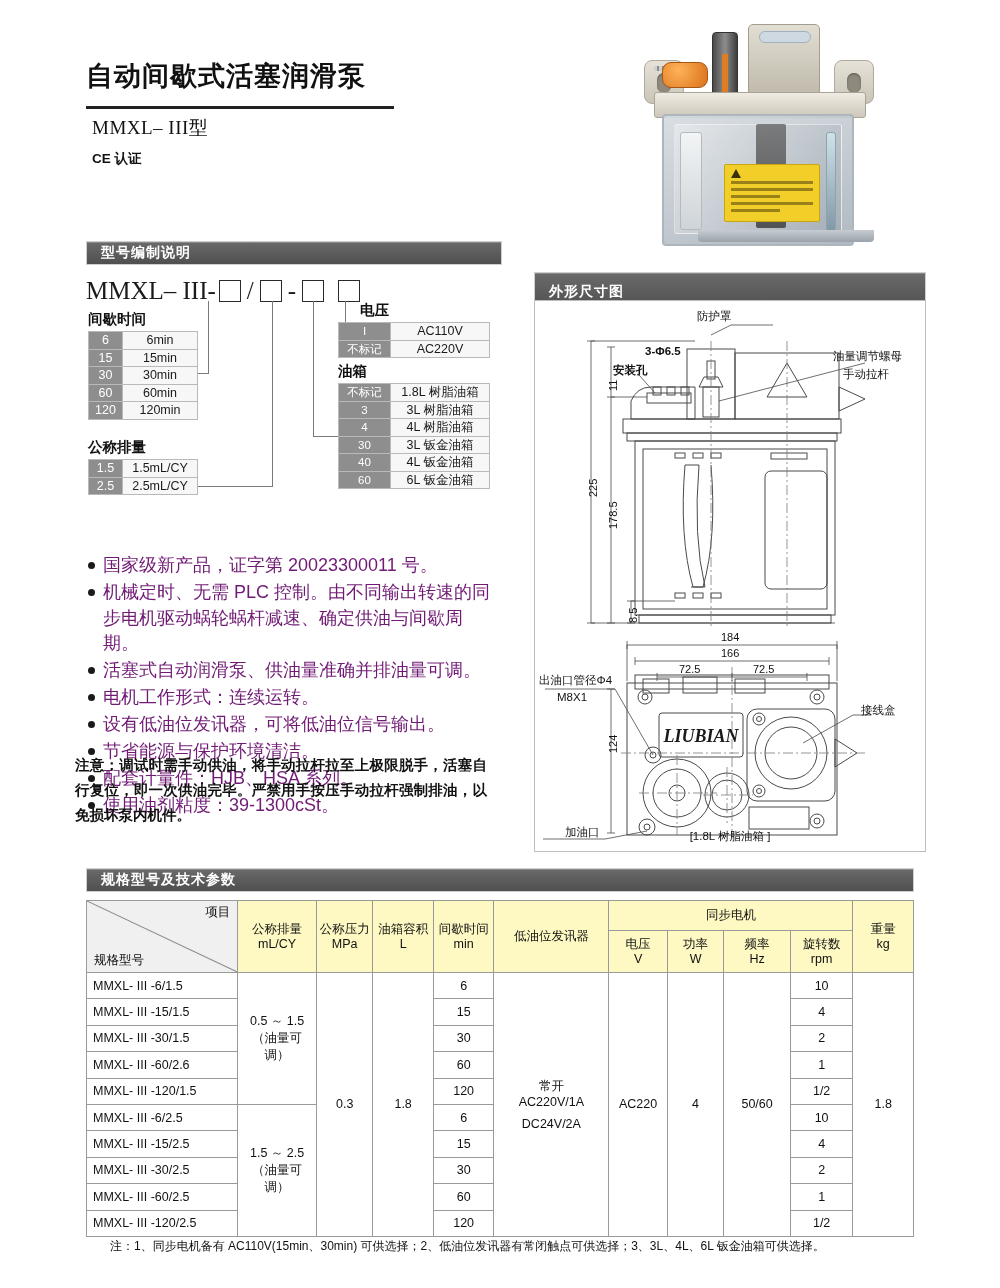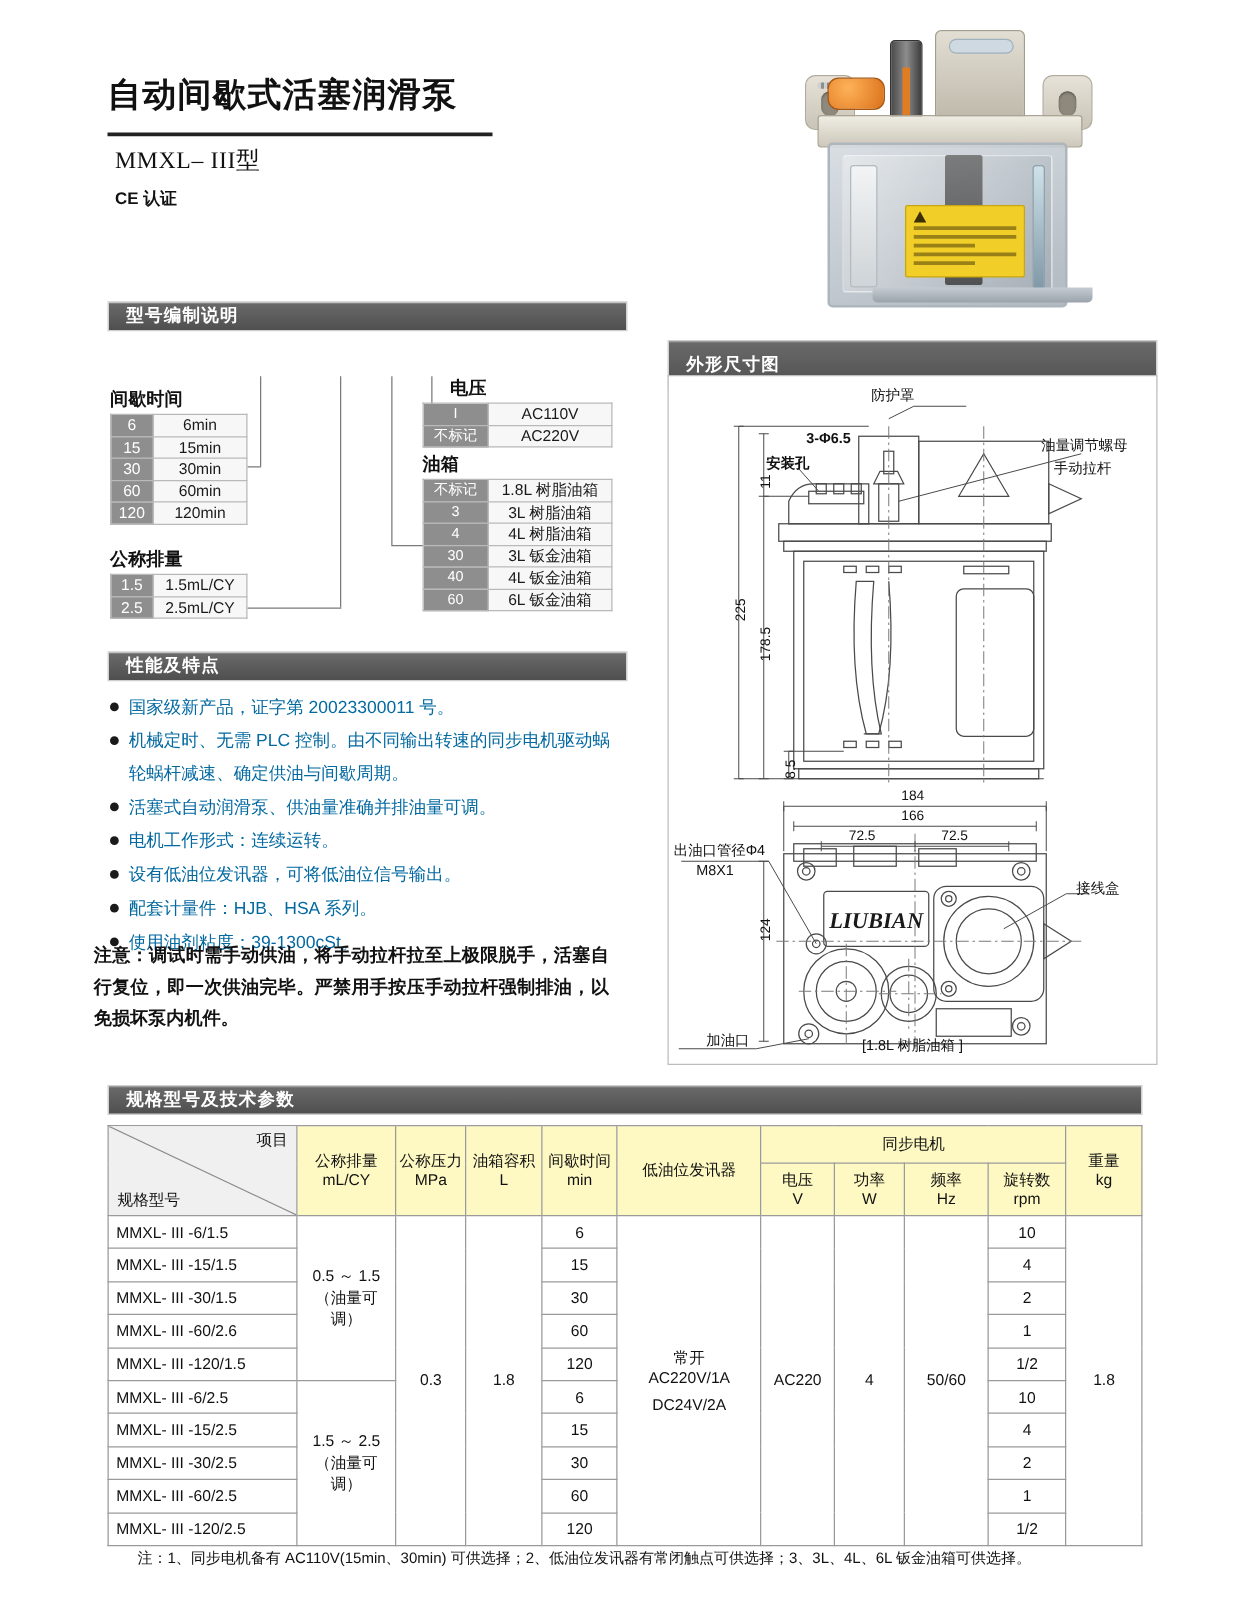--- a/index.html
+++ b/index.html
@@ -77,21 +77,21 @@
   .opt-tbl td.val{ text-align:center; }
 
   
   .ln{ position:absolute; background:#7a7a7a; }
   .lnv{ width:1px; }
   .lnh{ height:1px; }
 
   
   .feat-list{
     position:absolute; left:88px; top:553px; width:410px;
-    font-size:14px; line-height:25.5px; color:#0369a1;
+    font-size:18px; line-height:25.5px; color:#701a75;
   }
   .feat-item{ display:flex; align-items:flex-start; margin-bottom:1.5px; }
   .bullet{
     flex:0 0 auto; width:7px; height:7px; border-radius:50%;
     background:#1a1a1a; margin-top:9px; margin-right:8px;
   }
   .feat-text{ flex:1 1 auto; }
   .note-block{
     position:absolute; left:75px; top:753px; width:412px;
     font-size:14.5px; line-height:25px; font-weight:bold; color:#111;
@@ -272,20 +272,30 @@
         <div class="lbl-row short"></div>
         <div class="lbl-row"></div>
         <div class="lbl-row short"></div>
       </div>
       <div class="ph-base"></div>
     </div>
   </div>
 
   <div class="sec-bar" style="left:86px;top:241px;width:416px;height:24px;">型号编制说明</div>
 
+  <div class="code-line">
+    <span class="txt">MMXL– III-</span>
+    <span class="sq"></span>
+    <span class="slash">/</span>
+    <span class="sq"></span>
+    <span class="slash">-</span>
+    <span class="sq"></span>
+    <span style="width:8px;display:inline-block"></span>
+    <span class="sq"></span>
+  </div>
 
   <div class="ln lnv" style="left:208px;top:301px;height:72px;"></div>
   <div class="ln lnh" style="left:160px;top:373px;width:49px;"></div>
   <div class="ln lnv" style="left:272px;top:301px;height:185px;"></div>
   <div class="ln lnh" style="left:160px;top:486px;width:113px;"></div>
   <div class="ln lnv" style="left:313px;top:301px;height:135px;"></div>
   <div class="ln lnh" style="left:313px;top:436px;width:26px;"></div>
   <div class="ln lnv" style="left:345px;top:301px;height:29px;"></div>
   <div class="ln lnh" style="left:345px;top:330px;width:14px;"></div>
 
@@ -366,21 +376,20 @@
           <td class="code wide">40</td>
           <td class="val">4L 钣金油箱</td>
         </tr>
       <tr>
           <td class="code wide">60</td>
           <td class="val">6L 钣金油箱</td>
         </tr>
     </tbody>
   </table>
 
-  <div class="sec-bar" style="left:86px;top:521px;width:416px;height:24px;">性能及特点</div>
 
   <div class="feat-list">
     <div class="feat-item">
         <span class="bullet"></span>
         <span class="feat-text">国家级新产品，证字第 20023300011 号。</span>
       </div>
     <div class="feat-item">
         <span class="bullet"></span>
         <span class="feat-text">机械定时、无需 PLC 控制。由不同输出转速的同步电机驱动蜗轮蜗杆减速、确定供油与间歇周期。</span>
       </div>
@@ -388,20 +397,24 @@
         <span class="bullet"></span>
         <span class="feat-text">活塞式自动润滑泵、供油量准确并排油量可调。</span>
       </div>
     <div class="feat-item">
         <span class="bullet"></span>
         <span class="feat-text">电机工作形式：连续运转。</span>
       </div>
     <div class="feat-item">
         <span class="bullet"></span>
         <span class="feat-text">设有低油位发讯器，可将低油位信号输出。</span>
+      </div>
+    <div class="feat-item">
+        <span class="bullet"></span>
+        <span class="feat-text">节省能源与保护环境清洁。</span>
       </div>
     <div class="feat-item">
         <span class="bullet"></span>
         <span class="feat-text">配套计量件：HJB、HSA 系列。</span>
       </div>
     <div class="feat-item">
         <span class="bullet"></span>
         <span class="feat-text">使用油剂粘度：39-1300cSt。</span>
       </div>
   </div>

